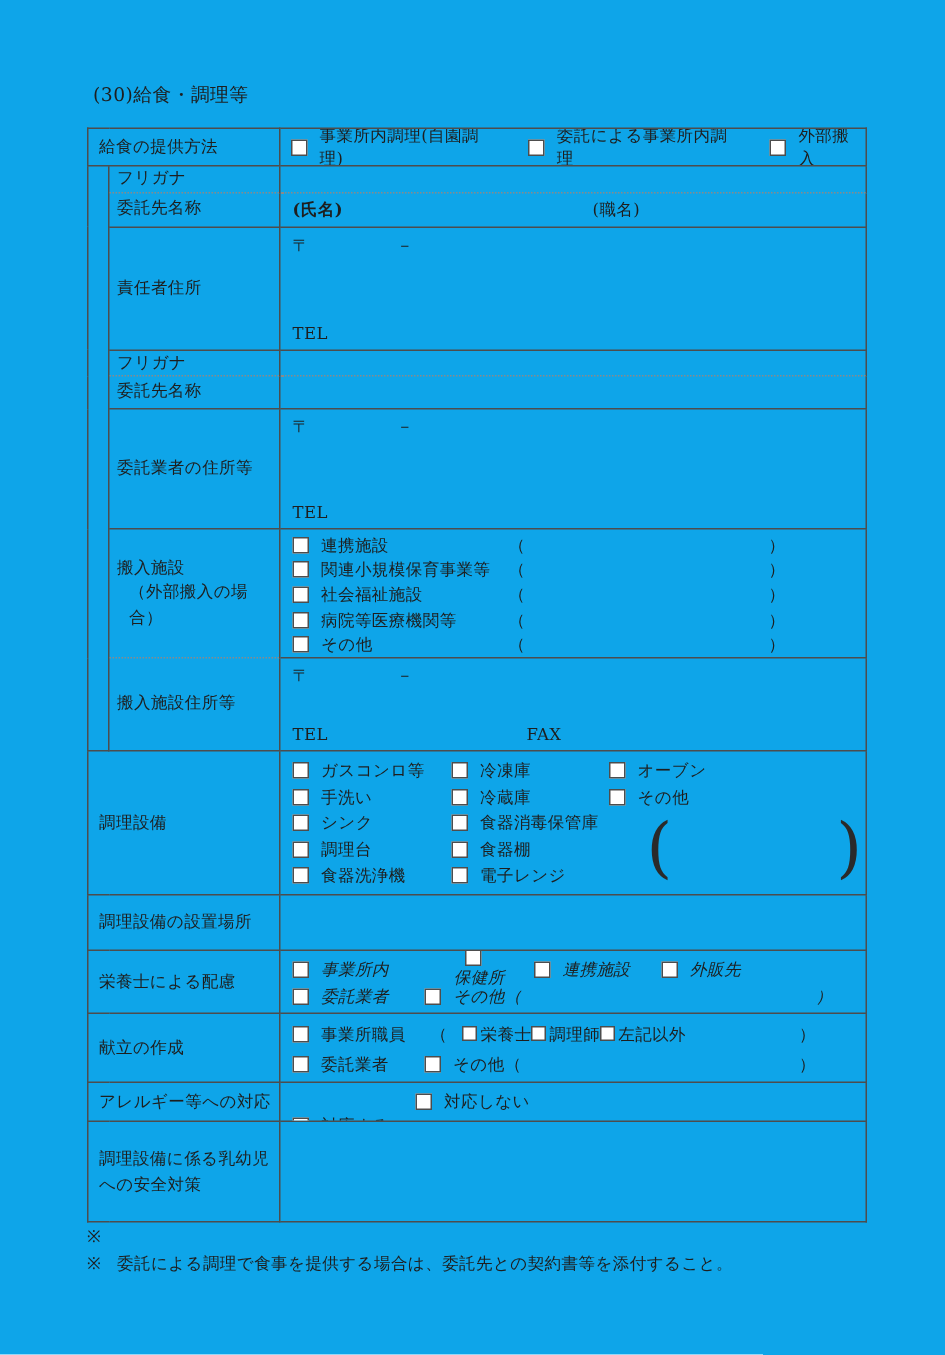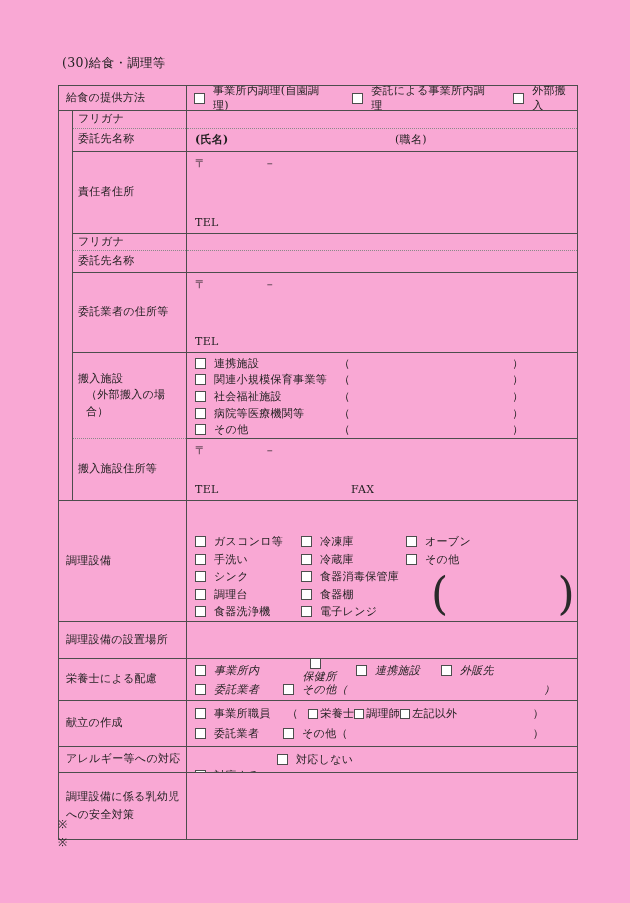--- a/index.html
+++ b/index.html
@@ -1,16 +1,16 @@
 <!DOCTYPE html>
 <html><head>
 <meta charset="utf-8">
 <style>
   html,body{margin:0;padding:0;background:#fff;}
-  .page{position:relative;width:630px;height:903px;background:#f9a8d4;
+  .page{position:relative;width:630px;height:903px;background:#0ea5e9;
         font-family:"DejaVu Serif","Liberation Serif",serif;color:#1e1e1e;
         font-size:11px;letter-spacing:0.3px;overflow:hidden;}
   .title{position:absolute;left:62px;top:55px;font-size:12.5px;}
   table.form{position:absolute;left:58px;top:85px;width:519px;
              border-collapse:collapse;table-layout:fixed;padding-left:48px;}
   td{border:1px solid #4d4d4d;padding:0;vertical-align:middle;overflow:hidden;}
   td.lbl{padding-left:7px;line-height:1.55;}
   td.lbl2{padding-left:5px;line-height:1.5;}
   td.top{vertical-align:top;}
   .dot-b{border-bottom:1px dotted #8a8a8a !important;}
@@ -33,21 +33,21 @@
   .postal{display:flex;}
   .postal .dash{margin-left:58px;}
   .telfax{display:flex;} .telw{width:156px;}
   
   .ci{padding-top:2px;}
   .ciline{display:flex;align-items:center;height:16.6px;padding-left:8px;}
   .ciline .cname{width:125px;}
   .ciline .spacer{width:162px;}
   
   .equip{display:grid;grid-template-columns:106px 105px 1fr;
-         padding:4px 0 0 8px;box-sizing:border-box;margin-top:28px;}
+         padding:4px 0 0 8px;box-sizing:border-box;}
   .eline{display:flex;align-items:center;height:17.5px;}
   .bigparens{display:flex;justify-content:space-between;align-items:stretch;
              height:48px;margin:2px 2px 0 25px;font-size:44px;line-height:48px;
              font-family:"DejaVu Serif",serif;color:#2a2a2a;}
   
   .nut{padding:3px 0 0 8px;font-style:italic;}
   .nline{display:flex;align-items:center;height:18.5px;}
   .w88{width:88px;} .w92{width:92px;}
   .nut .sp196{width:196px;}
   
@@ -402,20 +402,21 @@
   </tbody>
     </table>
 
   <div class="notes">
 
   <div class="note">
       <span class="mark">※</span>
     </div>
       <div class="note">
       <span class="mark">※</span>
+      <span>委託による調理で食事を提供する場合は、委託先との契約書等を添付すること。</span>
     </div>
     </div>
 
 </div>
 
 <style>
   
   .nline .nopt:nth-child(1){width:88px;}
   .nline .nopt:nth-child(2){width:73px;flex-direction:column;}
   .nline .nopt:nth-child(3){width:85px;}

